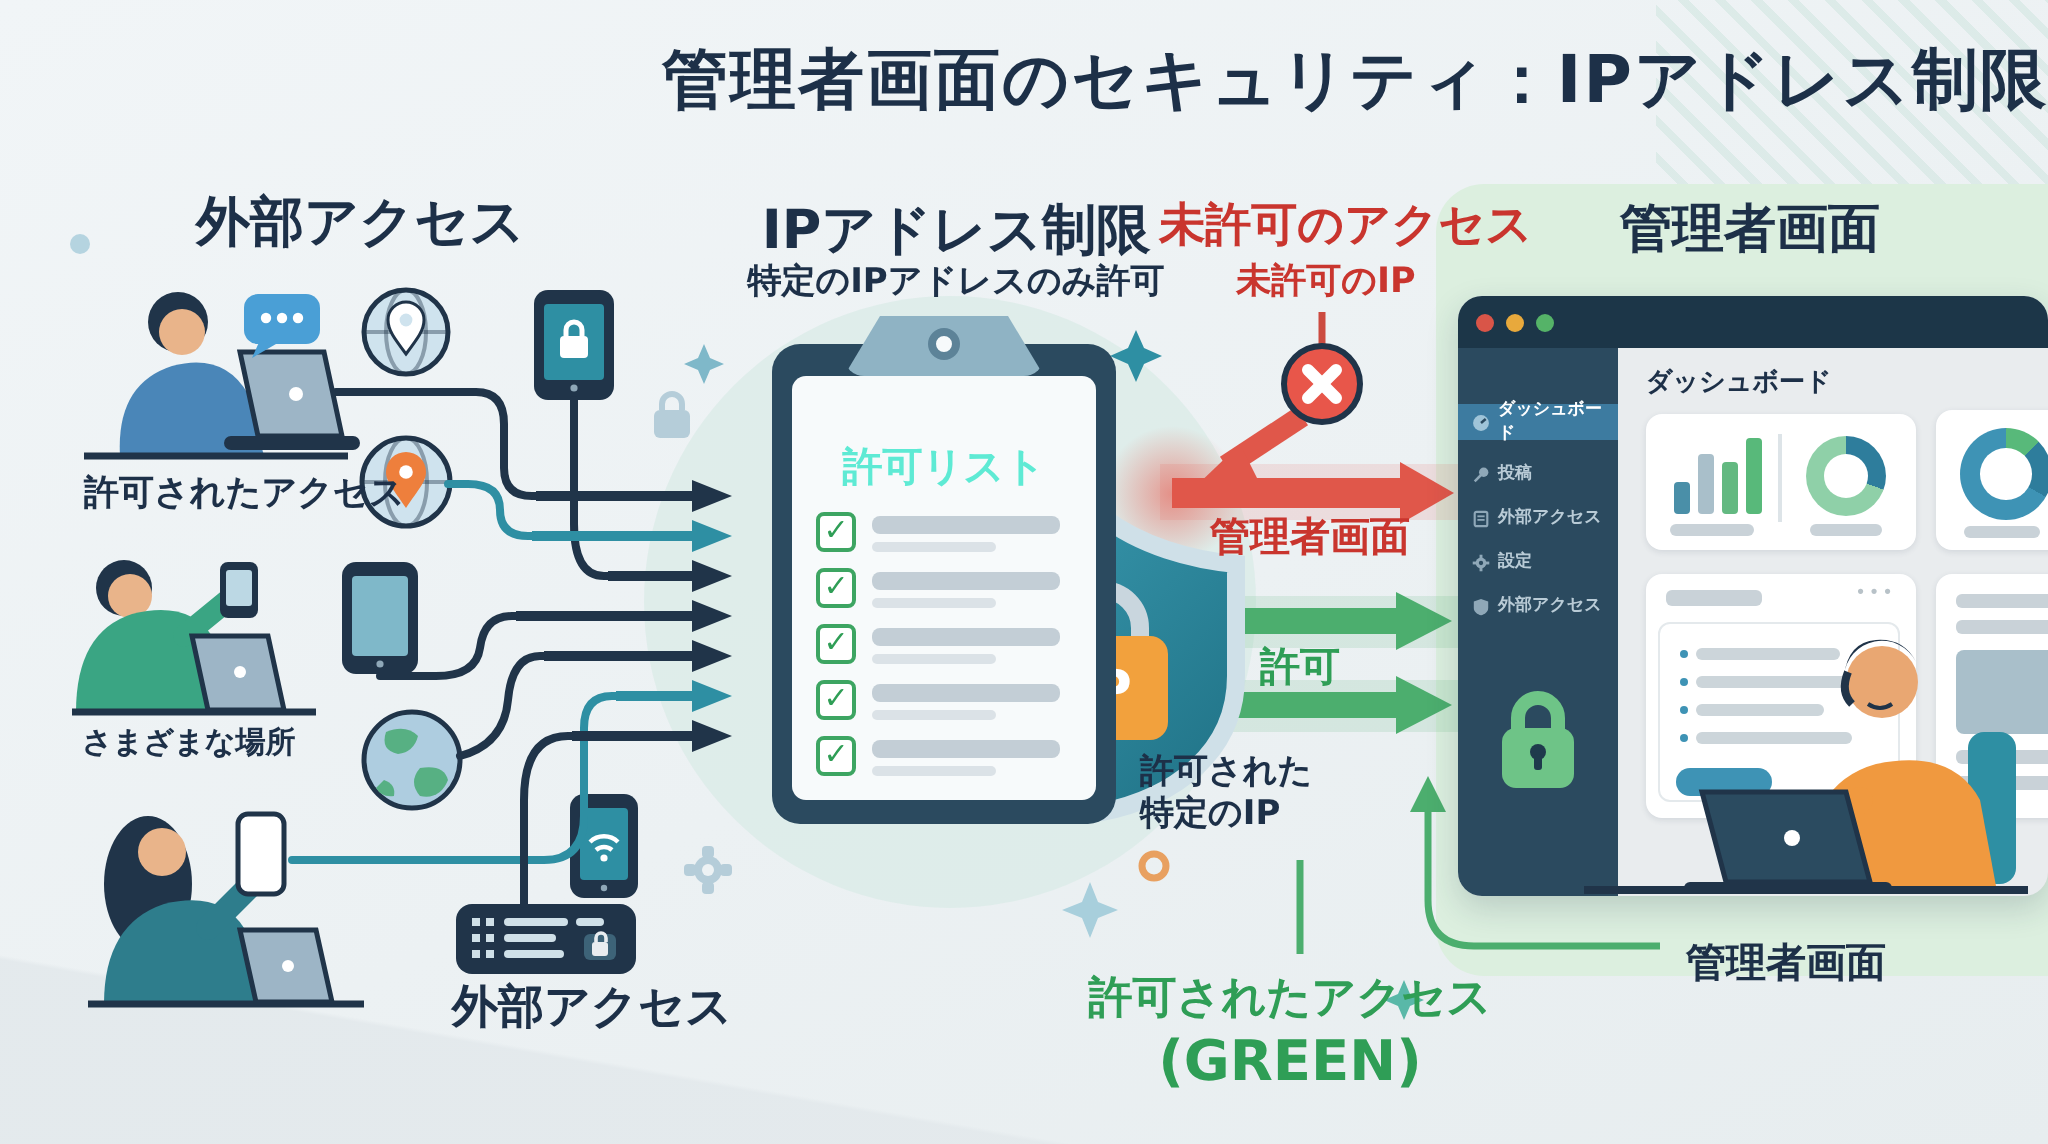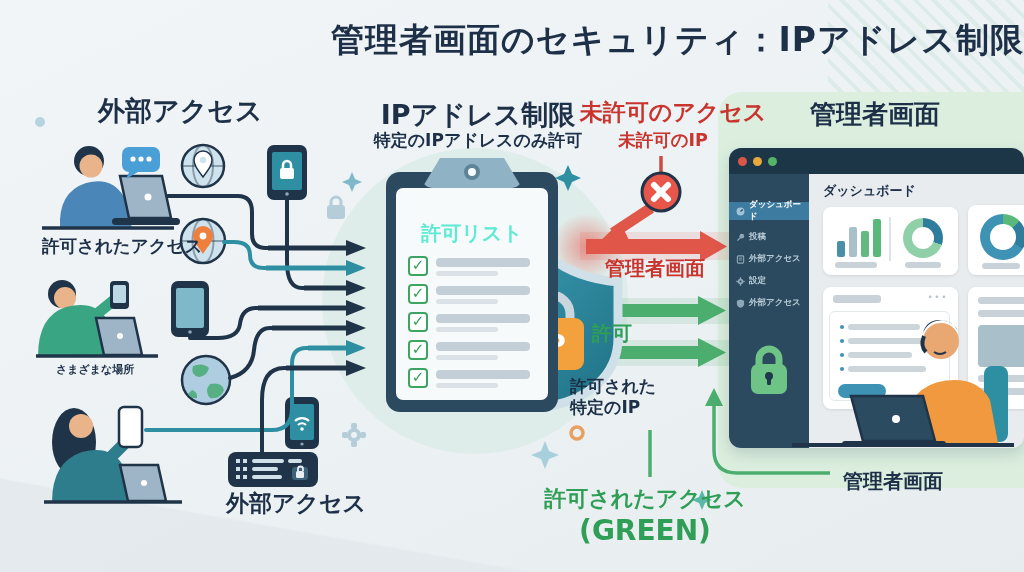--- a/index.html
+++ b/index.html
@@ -427,31 +427,31 @@
       <circle cx="896" cy="419" r="4" fill="#fff"></circle>
       <rect x="842" y="441" width="104" height="6" rx="3" fill="#203449"></rect>
       <line x1="792" y1="445" x2="1014" y2="445" stroke="#203449" stroke-width="4"></line>
     </g>
   </svg>
 
   <div class="lbl" style="left:0;top:18px;width:1024px;text-align:right;font-size:33px;letter-spacing:1px;z-index:5">管理者画面のセキュリティ：IPアドレス制限</div>
 
   <div class="lbl" style="left:98px;top:93px;font-size:27px;z-index:5">外部アクセス</div>
   <div class="lbl" style="left:42px;top:234px;font-size:17.5px;z-index:5">許可されたアクセス</div>
-  <div class="lbl" style="left:56px;top:362px;font-size:11px;z-index:5">さまざまな場所</div>
+  <div class="lbl" style="left:41px;top:362px;font-size:15px;z-index:5">さまざまな場所</div>
   <div class="lbl" style="left:226px;top:488px;font-size:23px;z-index:5">外部アクセス</div>
 
   <div class="lbl" style="left:330px;top:97px;width:296px;text-align:center;font-size:27px;z-index:5">IPアドレス制限</div>
   <div class="lbl" style="left:330px;top:129px;width:296px;text-align:center;font-size:17px;z-index:5">特定のIPアドレスのみ許可</div>
 
   <div class="lbl red" style="left:560px;top:97px;width:226px;text-align:center;font-size:23px;z-index:5">未許可のアクセス</div>
   <div class="lbl red" style="left:560px;top:128px;width:206px;text-align:center;font-size:17.5px;z-index:5">未許可のIP</div>
   <div class="lbl red" style="left:575px;top:255px;width:160px;text-align:center;font-size:20px;z-index:5">管理者画面</div>
 
-  <div class="lbl green" style="left:592px;top:320px;width:140px;text-align:left;font-size:20px;z-index:5">許可</div>
+  <div class="lbl green" style="left:580px;top:320px;width:140px;text-align:center;font-size:20px;z-index:5">許可</div>
   <div class="lbl" style="left:570px;top:376px;width:160px;text-align:left;font-size:17px;line-height:21px;z-index:5">
     <div>許可された</div>
     <div>特定のIP</div>
   </div>
   <div class="lbl green" style="left:500px;top:484px;width:290px;text-align:center;font-size:22px;z-index:5">
     <div>許可されたアクセス</div>
     <div style="font-size:28px">(GREEN)</div>
   </div>
 
   <div class="lbl" style="left:740px;top:97px;width:270px;text-align:center;font-size:26px;z-index:5">管理者画面</div>

